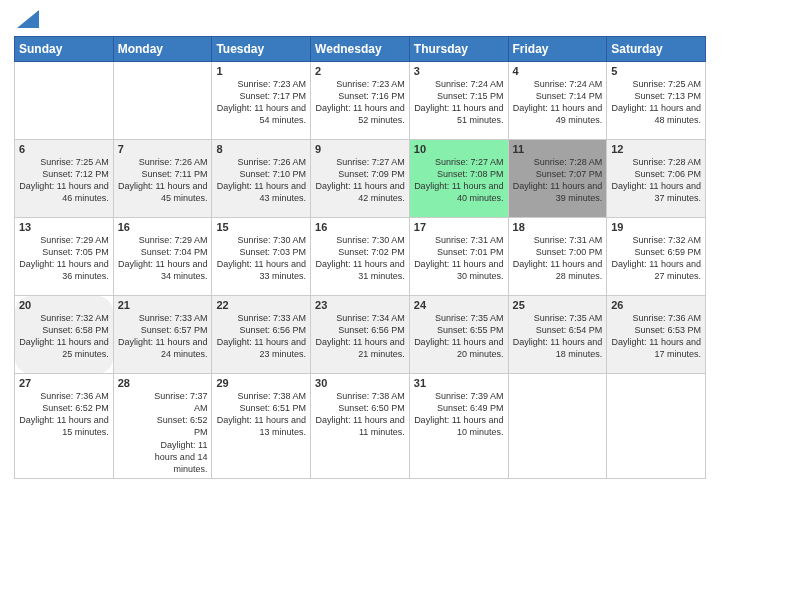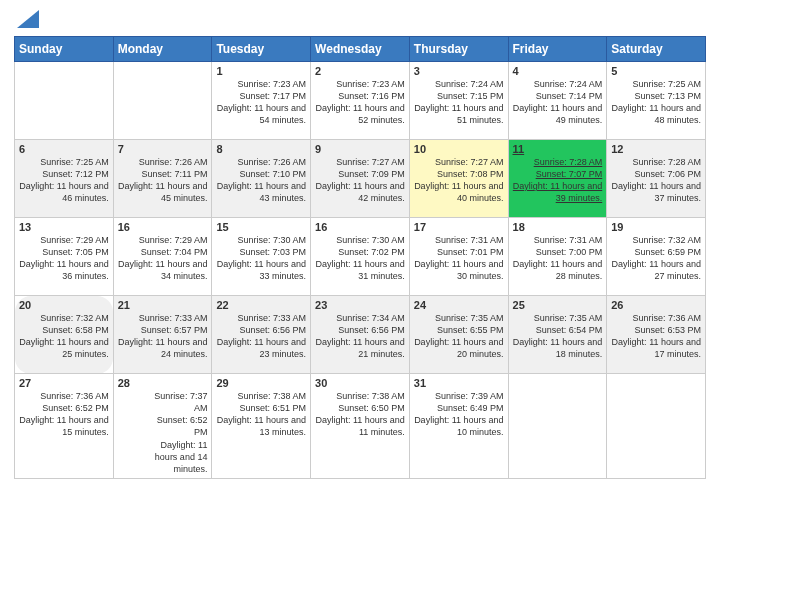--- a/index.html
+++ b/index.html
@@ -171,27 +171,27 @@
             <div class="day-info" style="white-space: pre-line;">Sunrise: 7:26 AM
 Sunset: 7:10 PM
 Daylight: 11 hours and 43 minutes.</div>
           </td>
           <td style="background: rgb(240, 240, 240);">
             <span class="day-number">9</span>
             <div class="day-info" style="white-space: pre-line;">Sunrise: 7:27 AM
 Sunset: 7:09 PM
 Daylight: 11 hours and 42 minutes.</div>
           </td>
-          <td style="background: #fef9c3;">
+          <td style="background: #86efac;">
             <span class="day-number">10</span>
             <div class="day-info" style="white-space: pre-line;">Sunrise: 7:27 AM
 Sunset: 7:08 PM
 Daylight: 11 hours and 40 minutes.</div>
           </td>
-          <td style="background: #22c55e; text-decoration: underline;">
+          <td style="background: #a3a3a3;">
             <span class="day-number">11</span>
             <div class="day-info" style="white-space: pre-line;">Sunrise: 7:28 AM
 Sunset: 7:07 PM
 Daylight: 11 hours and 39 minutes.</div>
           </td>
           <td style="background: rgb(240, 240, 240);">
             <span class="day-number">12</span>
             <div class="day-info" style="white-space: pre-line;">Sunrise: 7:28 AM
 Sunset: 7:06 PM
 Daylight: 11 hours and 37 minutes.</div>

